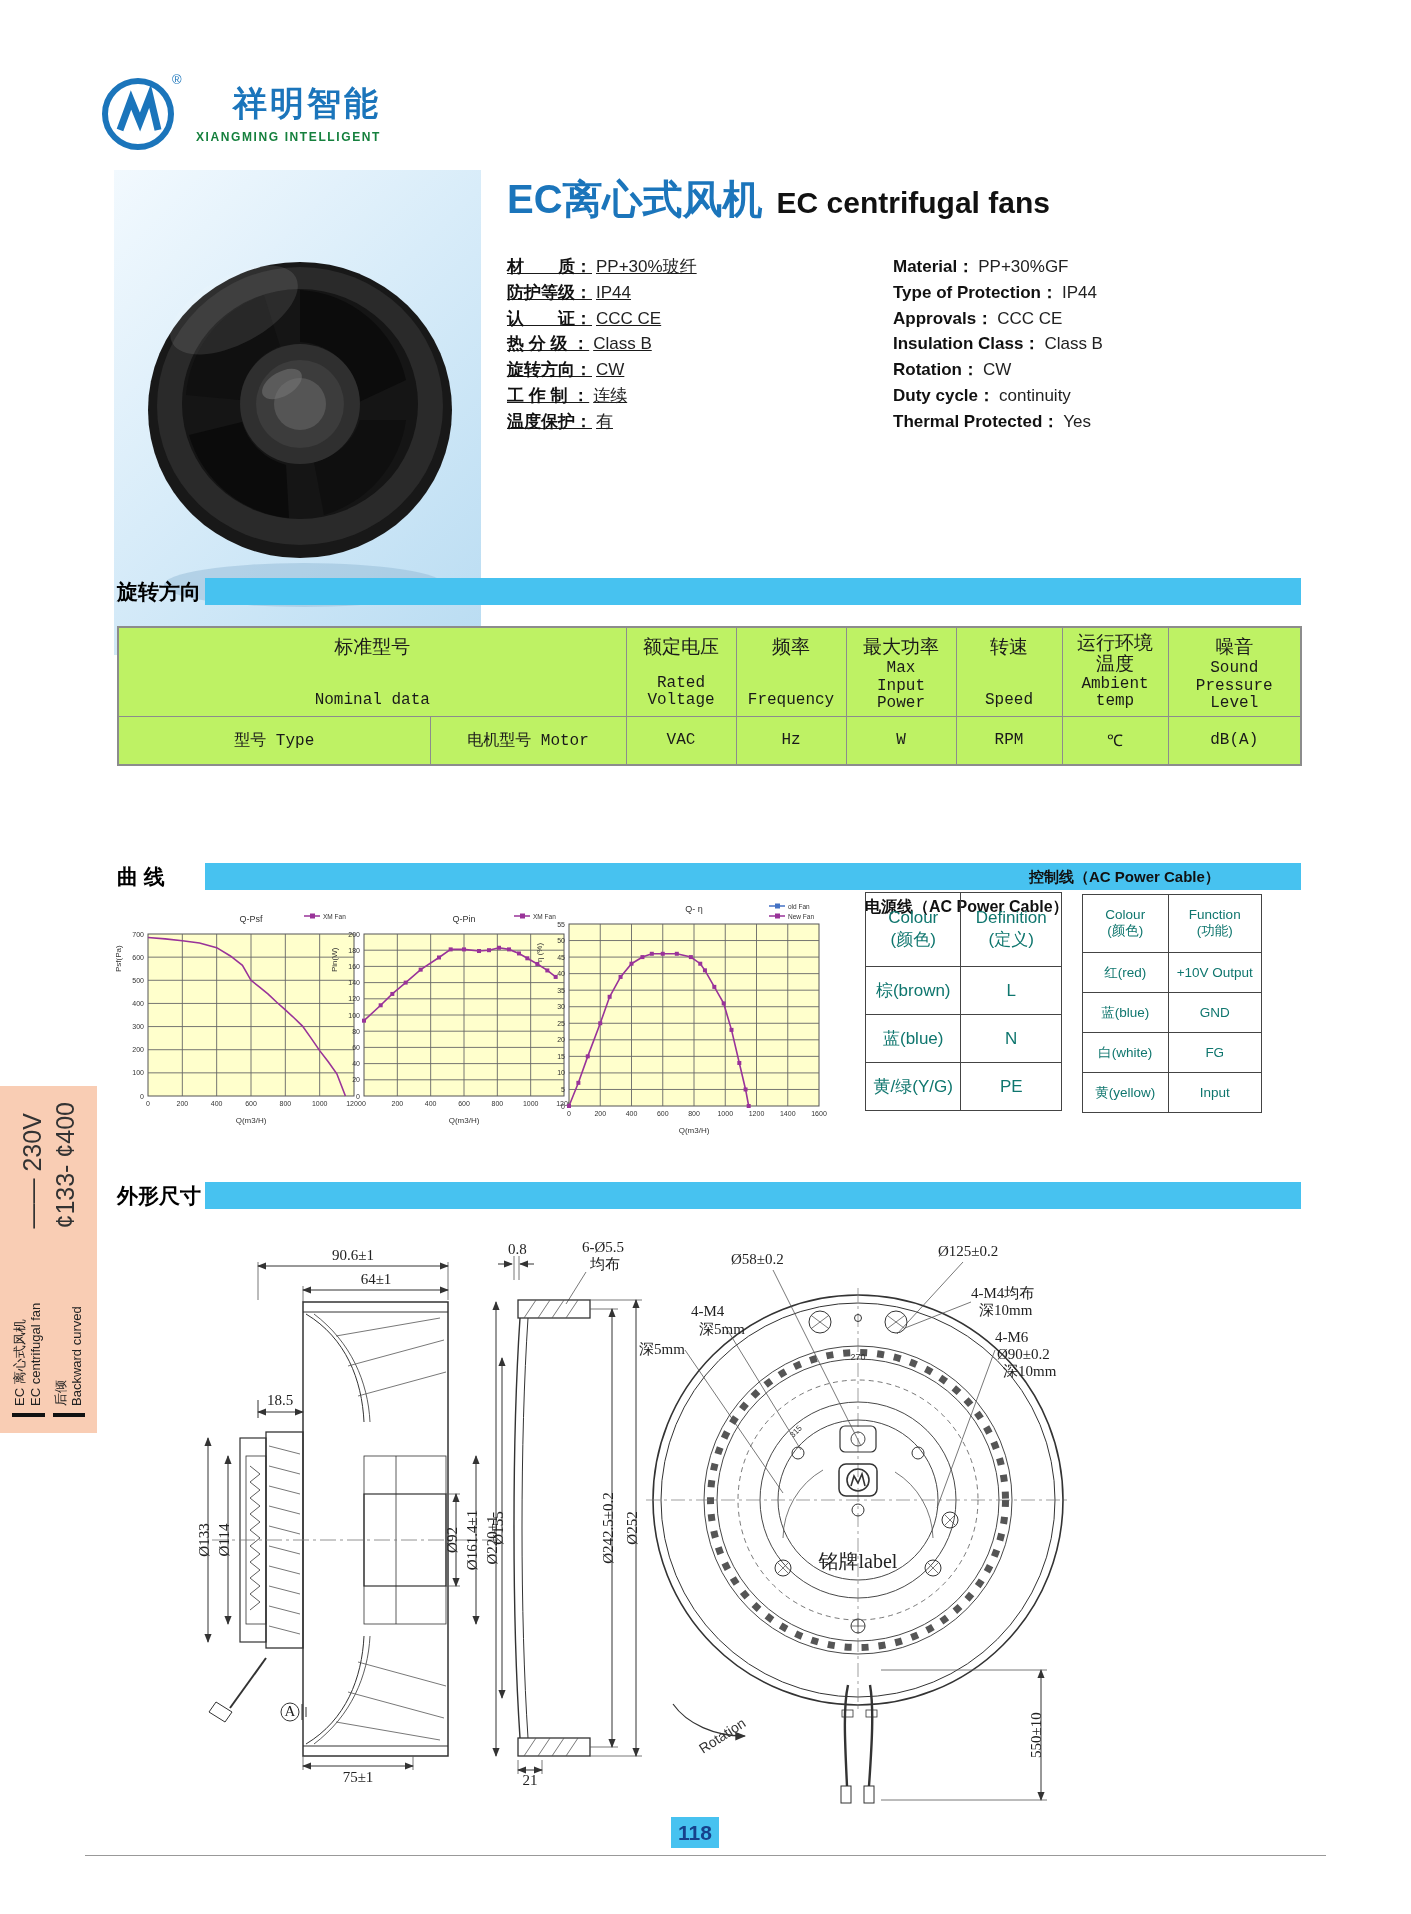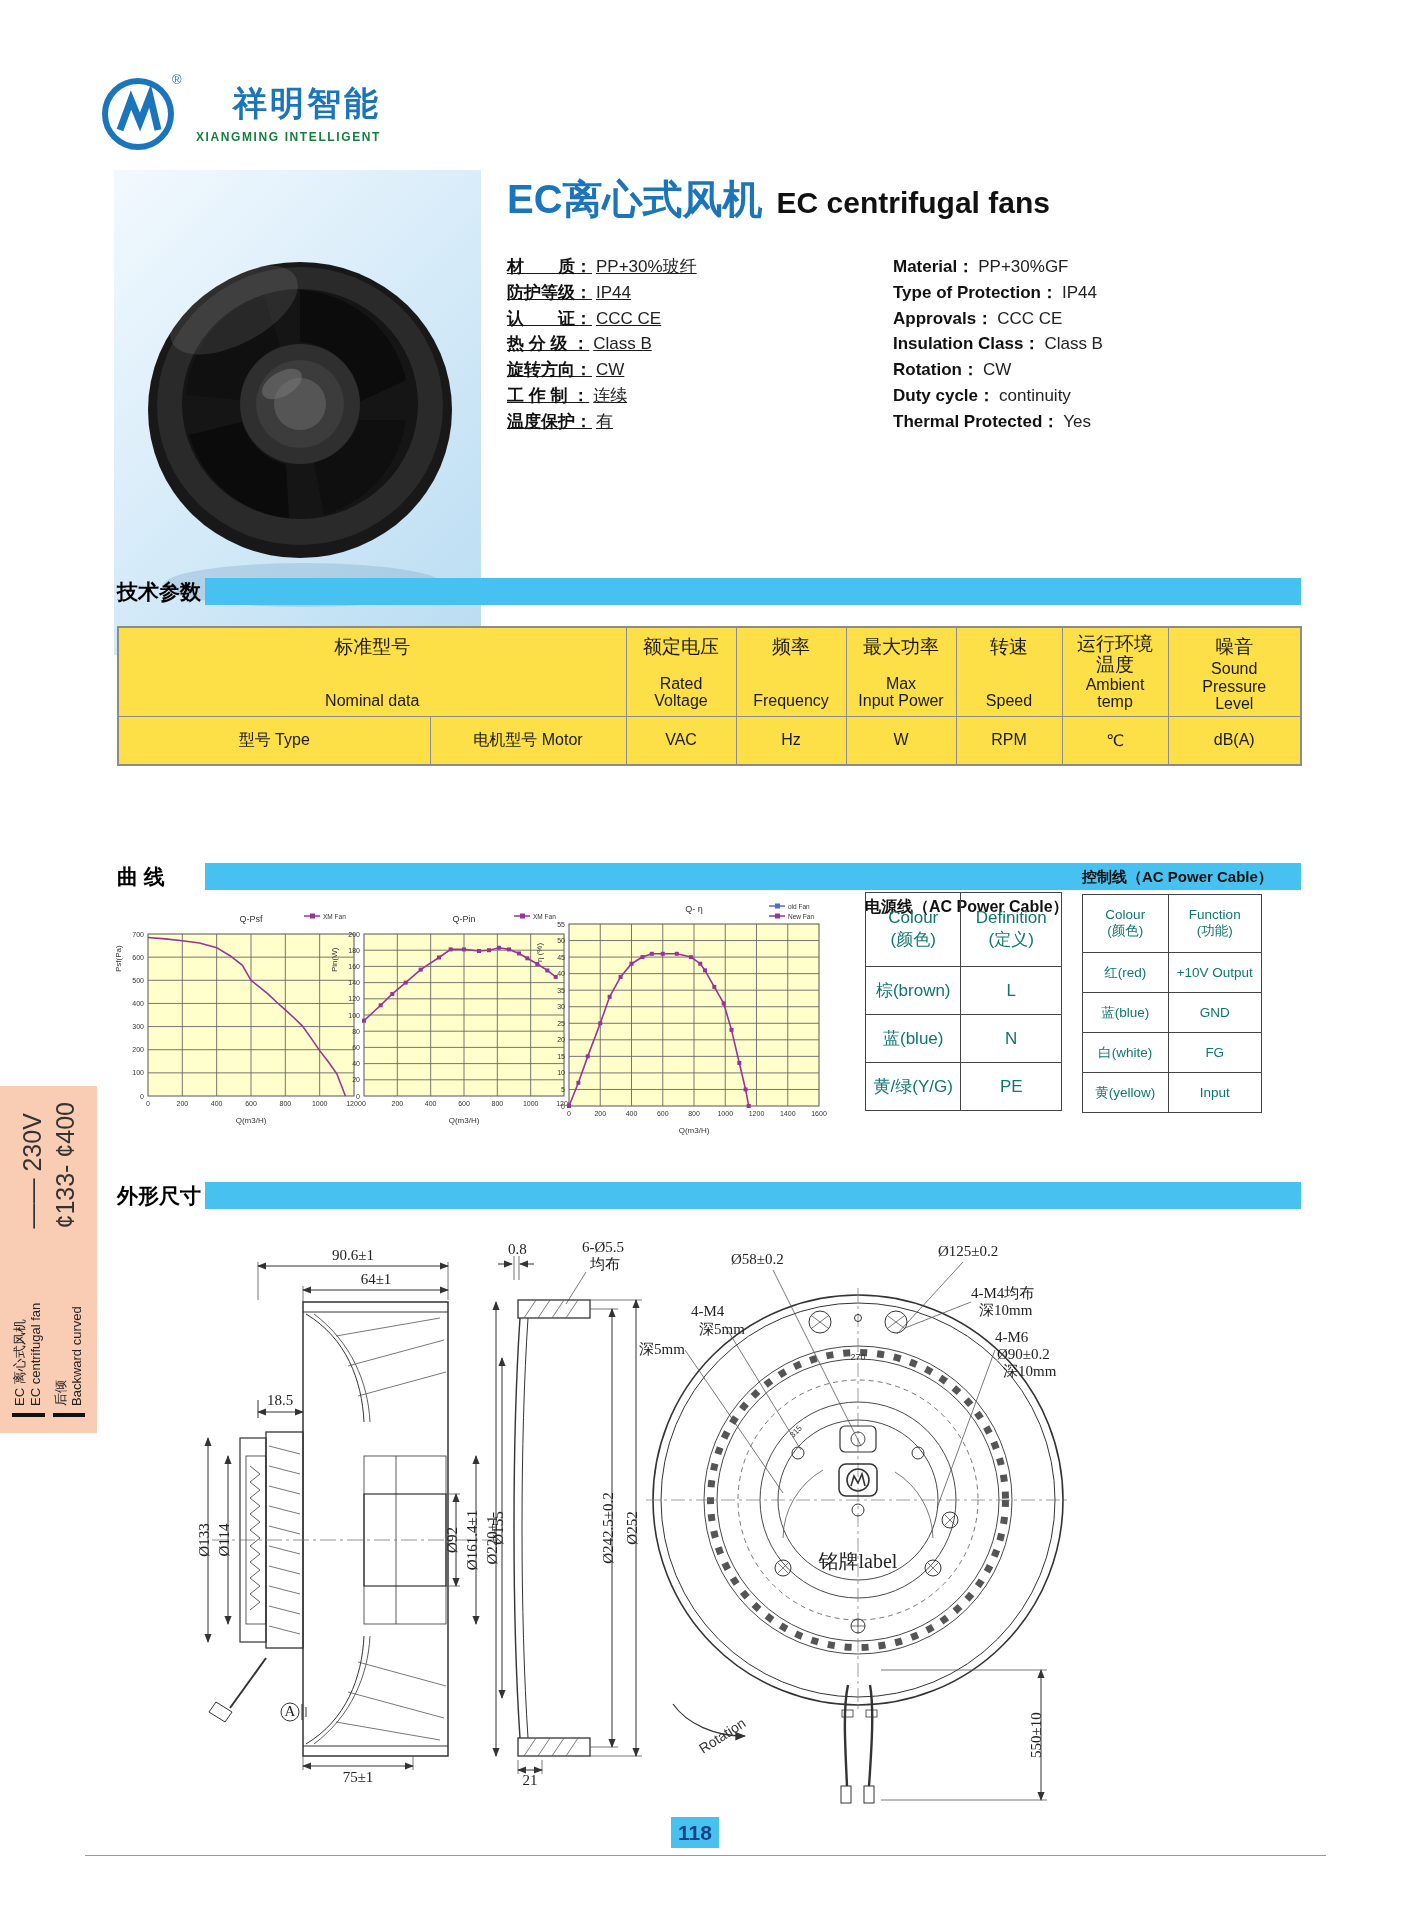--- a/index.html
+++ b/index.html
@@ -30,21 +30,21 @@
   .spec-value { color:#222; margin-left:4px; }
 
   
   .sec-title { position:absolute; left:117px; height:27px; line-height:27px; font-size:21px; font-weight:bold; color:#000; white-space:nowrap; }
   .sec-bar { position:absolute; left:205px; width:1096px; height:27px; background:#47c2f0; }
 
   
   .spec-table { position:absolute; left:117px; top:626px; width:1183px; border-collapse:collapse; table-layout:fixed; }
   .spec-table td { border:1px solid #8c8c8c; text-align:center; vertical-align:middle; padding:2px; }
   .spec-table { border:2px solid #8c8c8c; }
-  .spec-table .hd { background:#fde047; }
+  .spec-table .hd { background:#bef264;font-family:Liberation Mono, monospace; }
   .hd-stack { display:flex; flex-direction:column; justify-content:space-between; height:84px; padding:4px 0; align-items:center; }
   .hd-zh { font-size:19px; }
   .hd-en { font-size:16px; white-space:pre-line; line-height:1.1; }
   .row-units td { height:48px; font-size:16px; }
   .row-data td { height:42px; font-size:16px; background:#fff; }
 
   
   svg.chart { position:absolute; }
   .ch1 { left:112px; top:908px; }
   .ch2 { left:328px; top:908px; }
@@ -52,21 +52,21 @@
 
   
   .cable-title { position:absolute; font-weight:bold; color:#111; white-space:nowrap; }
   .cable-table { position:absolute; border-collapse:collapse; }
   .cable-table td { border:1.4px solid #444; text-align:center; vertical-align:middle; white-space:pre-line; color:#0f766e; }
   .pw-title { left:865px; top:897px; font-size:16px; }
   .pw-table { left:865px; top:892px; width:197px; }
   .pw-table td { font-size:17px; }
   .pw-table .h td { height:74px; }
   .pw-table .r td { height:48px; }
-  .ct-title { left:1082px; top:868px; font-size:15px; }
+  .ct-title { left:1029px; top:868px; font-size:15px; }
   .ct-table { left:1082px; top:894px; width:180px; }
   .ct-table td { font-size:13.5px; }
   .ct-table .h td { height:58px; }
   .ct-table .r td { height:40px; }
 
   
   svg.draw { position:absolute; }
   .dw-left { left:196px; top:1240px; }
   .dw-mid { left:490px; top:1238px; }
   .dw-right { left:633px; top:1238px; }
@@ -140,21 +140,21 @@
   <div class="specs-en">
     <div class="spec-row"><span class="spec-label">Material：</span><span class="spec-value">PP+30%GF</span></div>
     <div class="spec-row"><span class="spec-label">Type of Protection：</span><span class="spec-value">IP44</span></div>
     <div class="spec-row"><span class="spec-label">Approvals：</span><span class="spec-value">CCC CE</span></div>
     <div class="spec-row"><span class="spec-label">Insulation Class：</span><span class="spec-value">Class B</span></div>
     <div class="spec-row"><span class="spec-label">Rotation：</span><span class="spec-value">CW</span></div>
     <div class="spec-row"><span class="spec-label">Duty cycle：</span><span class="spec-value">continuity</span></div>
     <div class="spec-row"><span class="spec-label">Thermal Protected：</span><span class="spec-value">Yes</span></div>
   </div>
 
-  <div class="sec-title" style="top:578px;">技术参数</div>
+  <div class="sec-title" style="top:578px;">旋转方向</div>
   <div class="sec-bar" style="top:578px;"></div>
 
   <table class="spec-table">
     <colgroup>
         <col style="width:312px">
         <col style="width:196px">
         <col style="width:110px">
         <col style="width:110px">
         <col style="width:110px">
         <col style="width:106px">

